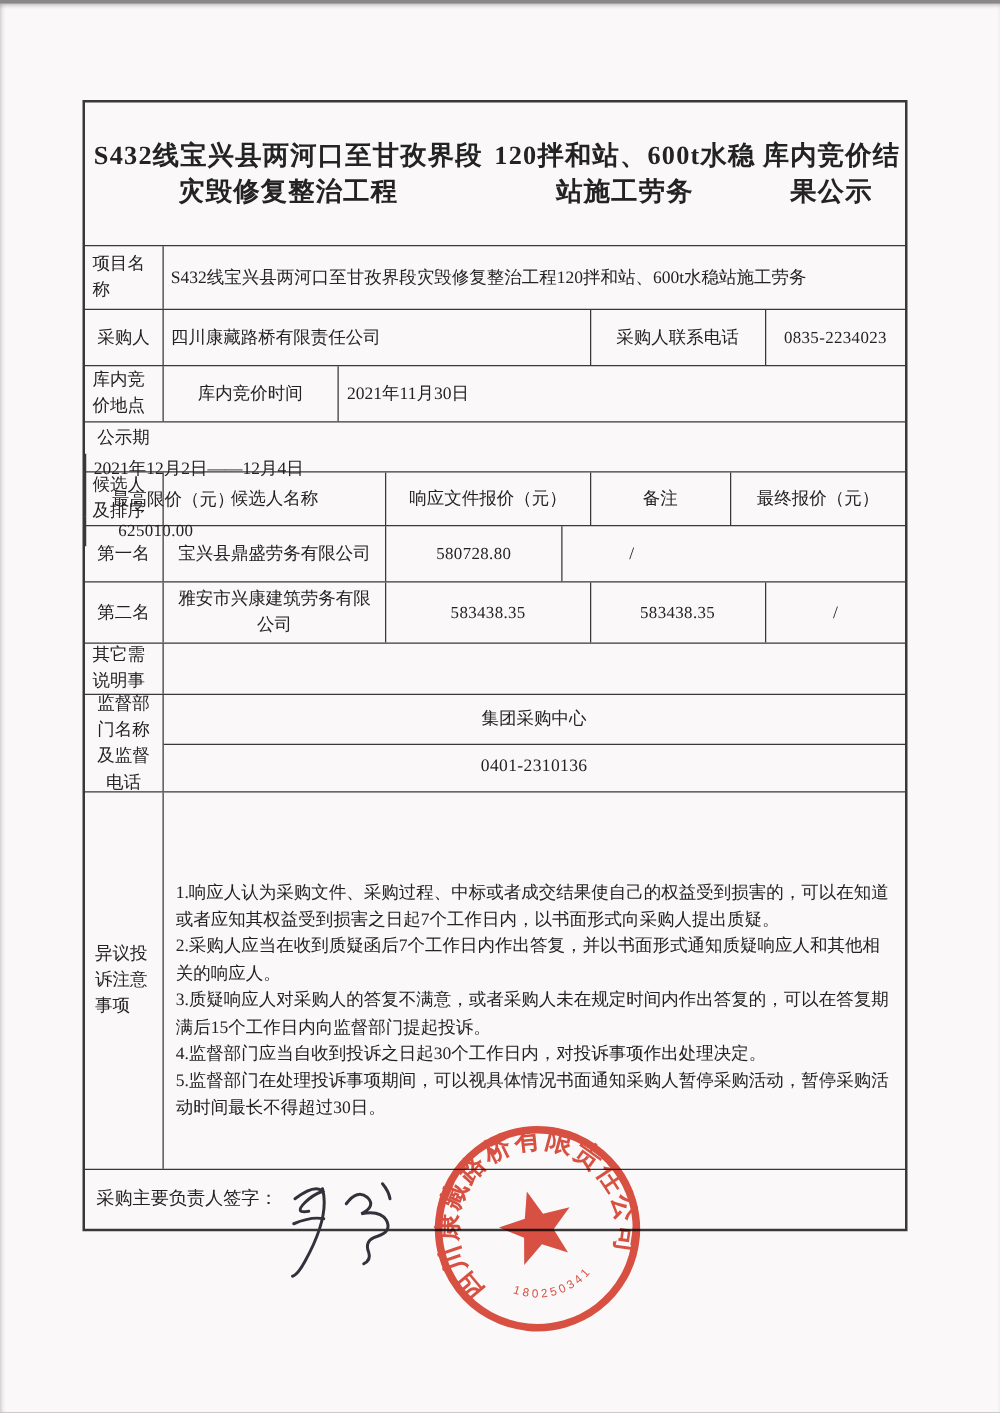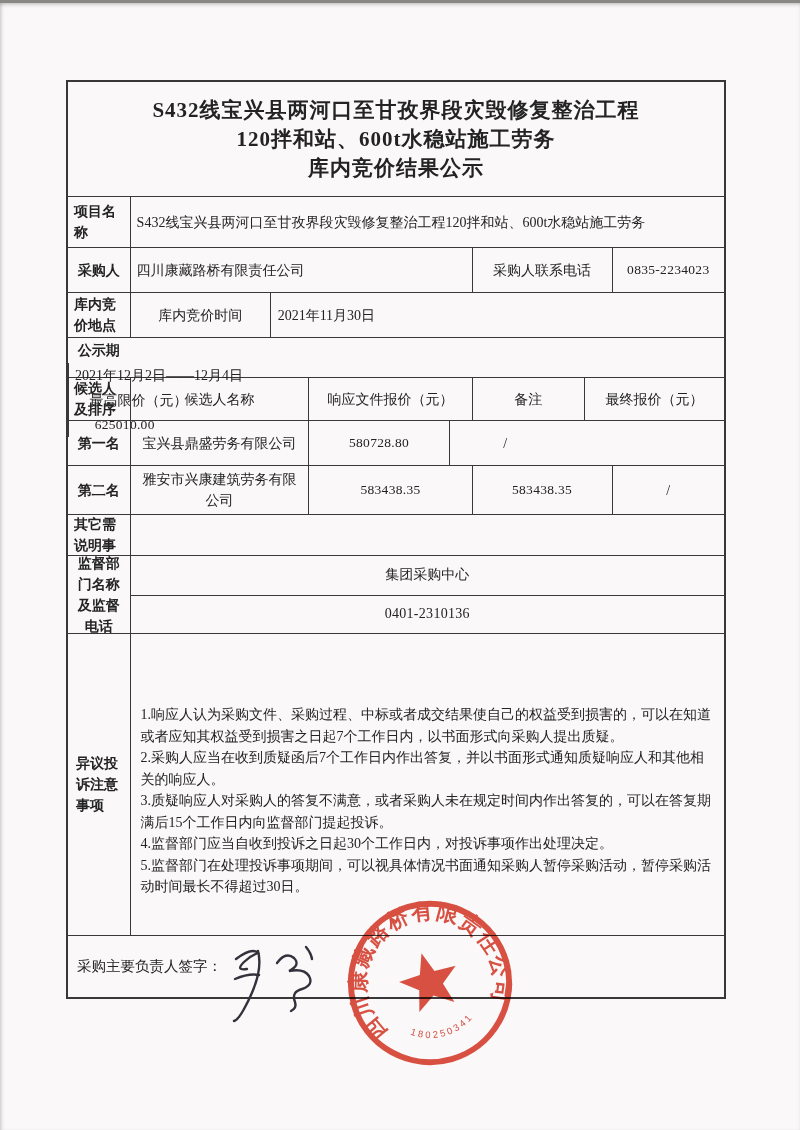--- a/index.html
+++ b/index.html
@@ -28,43 +28,43 @@
     border-left:1.5px solid #383838;
     box-sizing:border-box;
     display:flex;align-items:center;justify-content:center;
     font-size:14px;line-height:1.5;
     padding:2px 6px;
     text-align:center;
   }
   .cell.nol{border-left:none;}
   .cell.left{justify-content:flex-start;text-align:left;}
   
-  .c1{flex:0 0 9.39%;max-width:9.39%;font-weight:bold;}
+  .c1{flex:0 0 9.39%;max-width:9.39%;}
   .c2{flex:0 0 27.27%;max-width:27.27%;}
   .c3{flex:0 0 24.85%;max-width:24.85%;}
   .c4{flex:0 0 21.36%;max-width:21.36%;}
   .c5{flex:0 0 17.13%;max-width:17.13%;}
   .c23{flex:0 0 52.12%;max-width:52.12%;}
   .c2345{flex:0 0 90.61%;max-width:90.61%;}
   .cfull{flex:0 0 100%;max-width:100%;}
 
-  .title-row{height:114px;flex-direction:column;justify-content:center;align-items:center;}
+  .title-row{height:114px;flex-direction:row;justify-content:center;align-items:center;}
   .title-line{font-size:21px;font-weight:bold;line-height:29px;letter-spacing:1px;text-align:center;}
 
   .r-project{height:51px;}
   .r-purchaser{height:45px;}
   .r-place{height:45px;}
   .r-period{height:40px;flex-direction:column;}
   .r-candheader{height:43px;}
   .r-cand1{height:45px;}
   .r-cand2{height:49px;}
   .r-other{height:41px;}
   .r-supervision{height:78px;}
   .r-objection{height:302px;}
-  .r-sign{height:62px;}
+  .r-sign{height:48px;}
 
   .num{font-size:13.5px;letter-spacing:.3px;}
   .sub-stack{display:flex;flex-direction:column;border-left:1.5px solid #383838;box-sizing:border-box;flex:0 0 90.61%;max-width:90.61%;}
   .sub-cell{flex:1 1 50%;display:flex;align-items:center;justify-content:center;font-size:14px;box-sizing:border-box;}
   .sub-cell + .sub-cell{border-top:1.5px solid #383838;}
 
   .objection-label{align-items:center;justify-content:flex-start;text-align:left;padding-left:8px;}
   .objection-body{
     display:block;
     padding:70px 12px 10px 10px;

